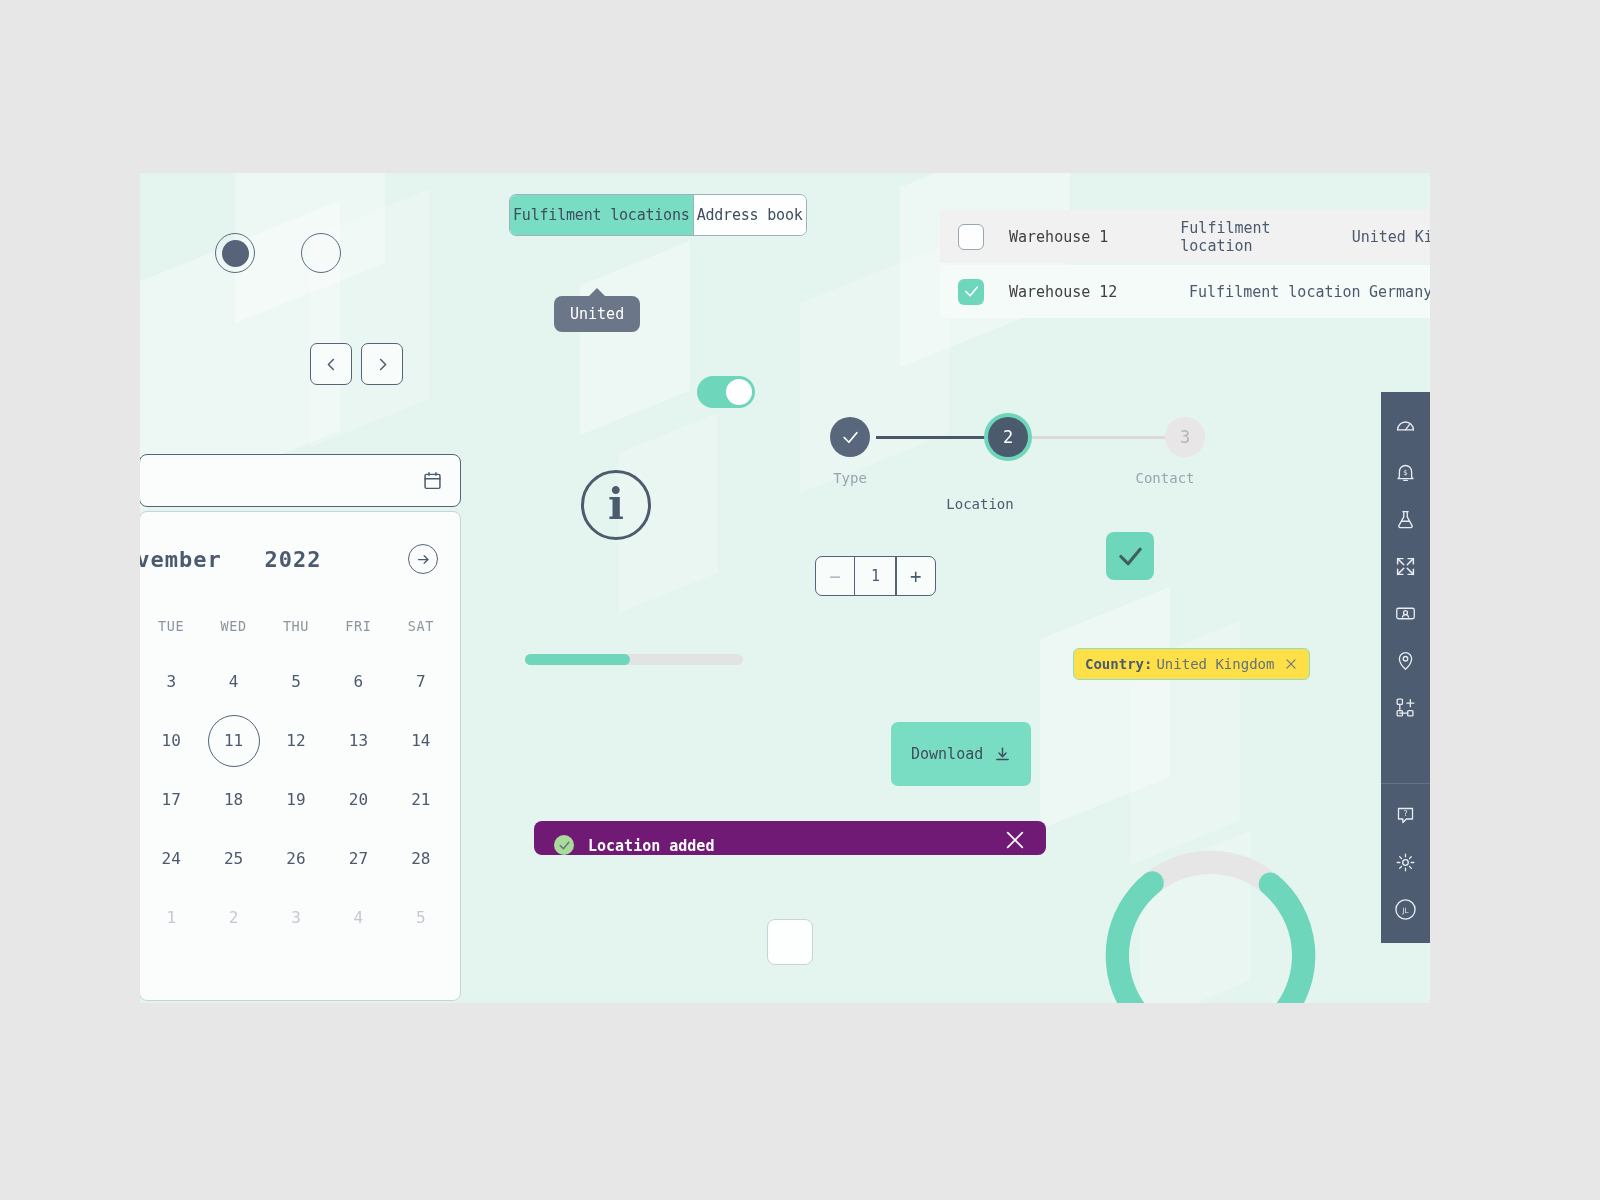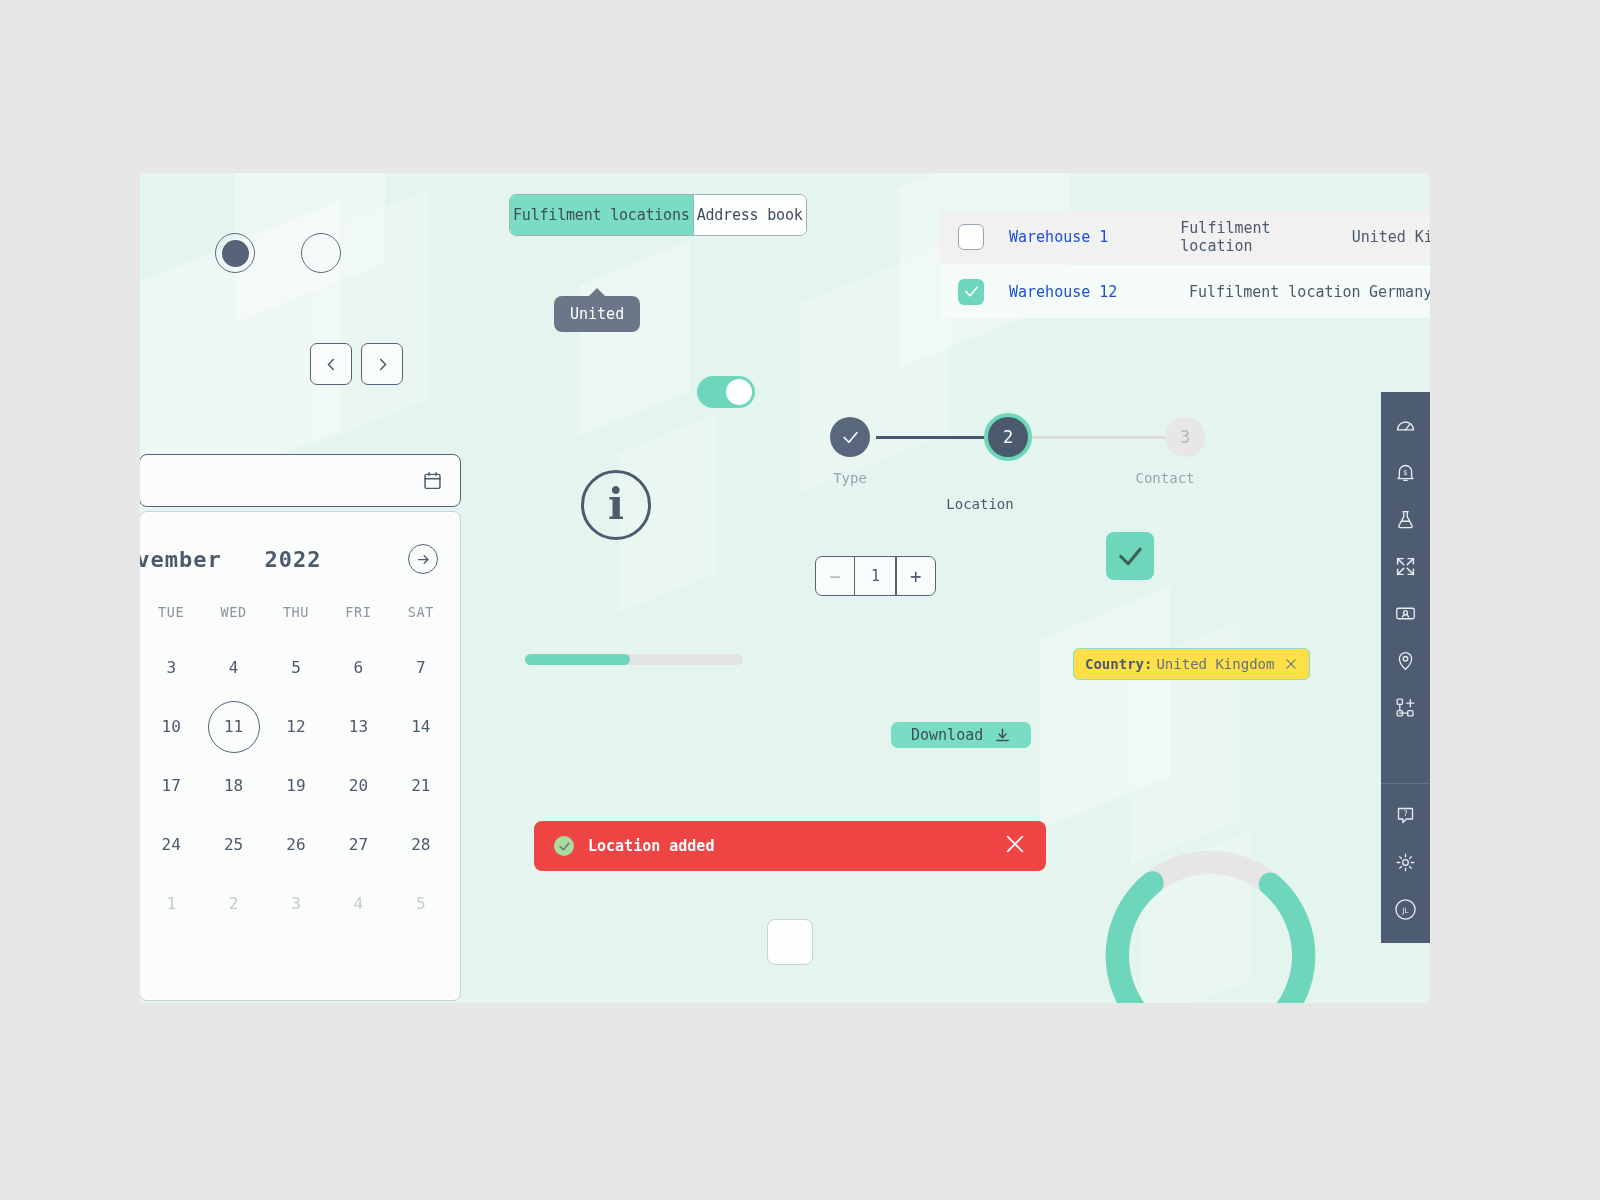--- a/index.html
+++ b/index.html
@@ -143,30 +143,30 @@
     padding:7px 11px; font-size:14px; color:#4c5a6e;
     font-family:"DejaVu Sans Mono", monospace; cursor:pointer;
   }
   .tag .k { font-weight:bold; }
   .tag .v { color:#65707e; }
 
   
   .dl-btn {
     position:absolute; left:751px; top:549px;
     background:#78ddc2; border:0; border-radius:7px;
-    padding:4px 20px; font-size:15px; color:#3f4d5e; cursor:pointer;
+    padding:23px 20px; font-size:15px; color:#3f4d5e; cursor:pointer;
     display:flex; align-items:center; gap:11px;
     font-family:"DejaVu Sans Mono", monospace;
   }
 
   
   .toast {
-    position:absolute; left:394px; top:648px; width:512px; height:50px;
-    background:#ef4444; border-radius:8px;
-    display:flex; align-items:center; padding:0 20px; box-sizing:border-box;
+    position:absolute; left:394px; top:648px; width:512px; height:34px;
+    background:#701a75; border-radius:8px;
+    display:flex; align-items:flex-end; padding:0 20px; box-sizing:border-box;
   }
   .toast .ok {
     width:20px; height:20px; border-radius:50%; background:#a9dc9a;
     display:flex; align-items:center; justify-content:center; margin-right:14px;
   }
   .toast .msg {
     color:#ffffff; font-size:15px; font-weight:bold;
     font-family:"DejaVu Sans Mono", monospace; flex:1;
   }
   .toast .x { color:#ffffff; font-size:24px; cursor:pointer; line-height:1; }
@@ -201,21 +201,21 @@
     flex:1; font-size:22px; color:#4c5a6e; font-weight:bold;
     font-family:"DejaVu Sans Mono", monospace; letter-spacing:1px;
     white-space:nowrap; margin-left:-18px;
   }
   .cal-next {
     width:30px; height:30px; border-radius:50%; border:1.6px solid #54637a;
     display:flex; align-items:center; justify-content:center; cursor:pointer;
     box-sizing:border-box; flex:none;
   }
   .cal-dow {
-    display:grid; grid-template-columns:repeat(5,1fr); margin-top:30px;
+    display:grid; grid-template-columns:repeat(5,1fr); margin-top:44px;
     padding:0 8px 0 0;
   }
   .cal-dow span {
     text-align:center; font-size:13.5px; color:#8b949f; letter-spacing:0.6px;
     font-family:"DejaVu Sans Mono", monospace;
   }
   .cal-grid {
     display:grid; grid-template-columns:repeat(5,1fr); row-gap:0; margin-top:18px;
     padding:0 8px 0 0;
   }
@@ -236,21 +236,21 @@
     display:flex; align-items:center; height:53px; padding-left:18px; box-sizing:border-box;
   }
   .tbl-row.r1 { background:#f0f1f0; }
   .tbl-row.r2 { background:#f4fbf8; margin-top:2px; }
   .cb {
     width:26px; height:26px; border-radius:6px; box-sizing:border-box;
     display:flex; align-items:center; justify-content:center; flex:none; cursor:pointer;
   }
   .cb.off { background:#fdfefe; border:1.4px solid #9aa6b2; }
   .cb.on { background:#6ed6bb; }
-  .tbl-name { width:180px; margin-left:25px; font-size:15px; color:#1d4ed8;
+  .tbl-name { width:180px; margin-left:25px; font-size:15px; color:#404040;
     font-family:"DejaVu Sans Mono", monospace; }
   .tbl-type { width:180px; font-size:15px; color:#4c5a6e;
     font-family:"DejaVu Sans Mono", monospace; }
   .tbl-country { font-size:15px; color:#4c5a6e;
     font-family:"DejaVu Sans Mono", monospace; white-space:nowrap; }
 
   
   .rail {
     position:absolute; right:0; top:219px; width:49px; height:551px;
     background:#4e5c72;

